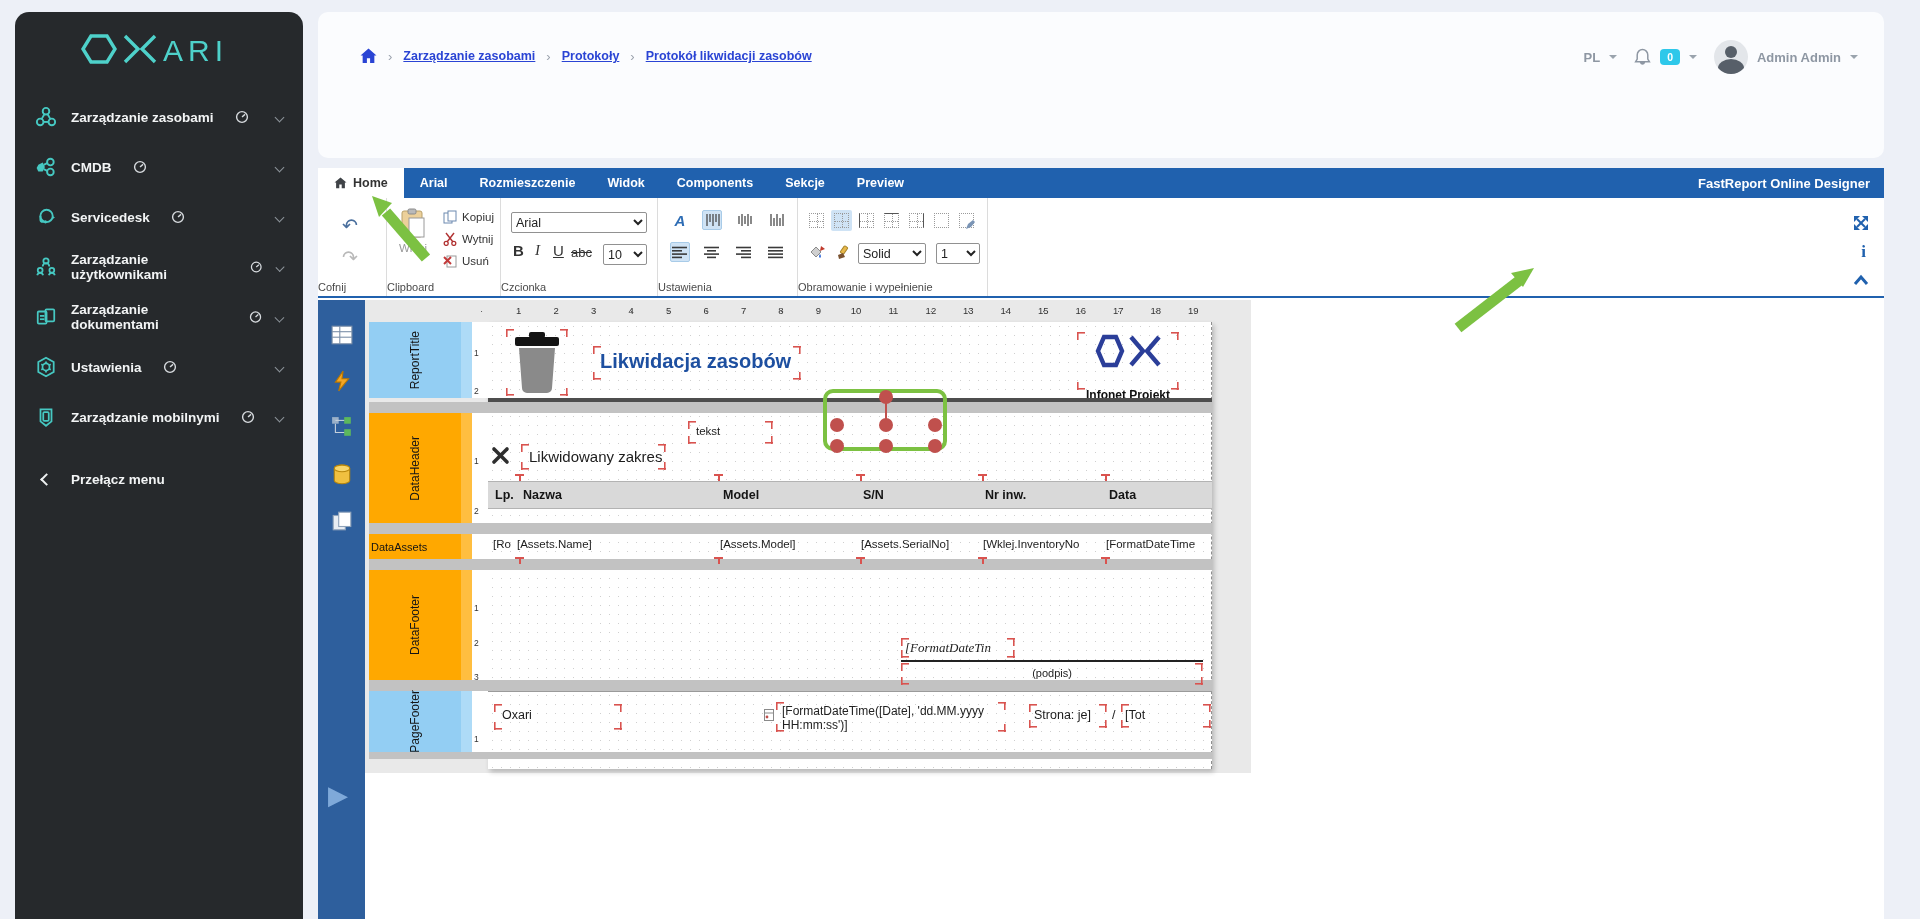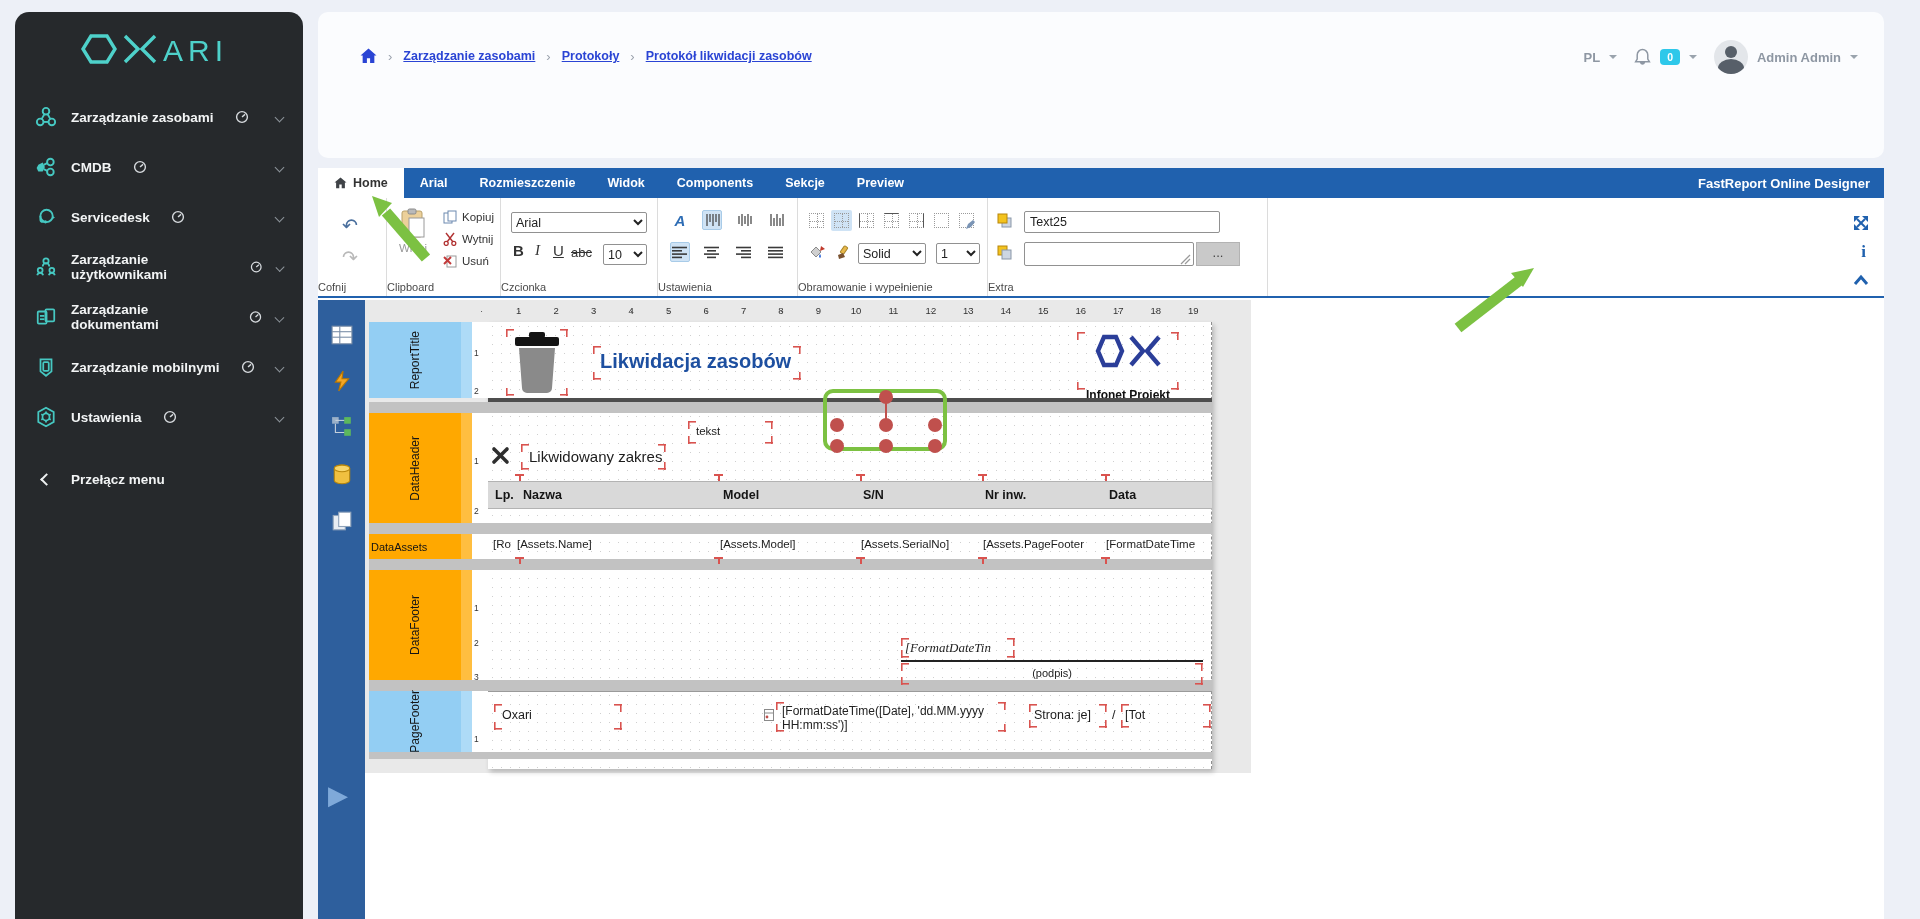--- a/index.html
+++ b/index.html
@@ -178,45 +178,45 @@
       <span>Zarządzanie dokumentami</span>
       <svg class="speedo" width="14" height="14" viewBox="0 0 14 14" fill="none" stroke="#d7dbdf" stroke-width="1.4">
           <circle cx="7" cy="7" r="5.4"></circle>
           <line x1="7" y1="7" x2="10" y2="4.4"></line>
         </svg>
       <span class="chev"></span>
     </div>
     <div class="side-item">
       <span class="side-ic">
         <svg width="22" height="22" viewBox="0 0 20 20" fill="none" stroke="#46c8c2" stroke-width="1.6">
-            <path d="M5,3 h10 v11 l-5,4 -5,-4 z"></path>
-            <rect x="7.5" y="5.5" width="5" height="8" rx="1"></rect>
-          </svg>
-      </span>
-      <span>Zarządzanie mobilnymi</span>
-      <svg class="speedo" width="14" height="14" viewBox="0 0 14 14" fill="none" stroke="#d7dbdf" stroke-width="1.4">
-          <circle cx="7" cy="7" r="5.4"></circle>
-          <line x1="7" y1="7" x2="10" y2="4.4"></line>
-        </svg>
-      <span class="chev"></span>
-    </div>
-    <div class="side-item">
-      <span class="side-ic">
-        <svg width="22" height="22" viewBox="0 0 20 20" fill="none" stroke="#46c8c2" stroke-width="1.6">
             <polygon points="10,1.5 17,5.5 17,14.5 10,18.5 3,14.5 3,5.5"></polygon>
             <circle cx="10" cy="10" r="3.2"></circle>
             <line x1="10" y1="5" x2="10" y2="6.8"></line>
             <line x1="10" y1="13.2" x2="10" y2="15"></line>
             <line x1="5.7" y1="7.5" x2="7.2" y2="8.4"></line>
             <line x1="12.8" y1="11.6" x2="14.3" y2="12.5"></line>
             <line x1="5.7" y1="12.5" x2="7.2" y2="11.6"></line>
             <line x1="12.8" y1="8.4" x2="14.3" y2="7.5"></line>
           </svg>
       </span>
       <span>Ustawienia</span>
+      <svg class="speedo" width="14" height="14" viewBox="0 0 14 14" fill="none" stroke="#d7dbdf" stroke-width="1.4">
+          <circle cx="7" cy="7" r="5.4"></circle>
+          <line x1="7" y1="7" x2="10" y2="4.4"></line>
+        </svg>
+      <span class="chev"></span>
+    </div>
+    <div class="side-item">
+      <span class="side-ic">
+        <svg width="22" height="22" viewBox="0 0 20 20" fill="none" stroke="#46c8c2" stroke-width="1.6">
+            <path d="M5,3 h10 v11 l-5,4 -5,-4 z"></path>
+            <rect x="7.5" y="5.5" width="5" height="8" rx="1"></rect>
+          </svg>
+      </span>
+      <span>Zarządzanie mobilnymi</span>
       <svg class="speedo" width="14" height="14" viewBox="0 0 14 14" fill="none" stroke="#d7dbdf" stroke-width="1.4">
           <circle cx="7" cy="7" r="5.4"></circle>
           <line x1="7" y1="7" x2="10" y2="4.4"></line>
         </svg>
       <span class="chev"></span>
     </div>
     <div class="side-item" style="margin-top:12px">
       <span class="side-ic">
           <span class="chev-left"></span>
         </span>
@@ -462,44 +462,20 @@
         <svg width="16" height="16" viewBox="0 0 16 16">
             <rect x="8" y="1" width="4" height="8" rx="1" transform="rotate(35 10 5)" fill="#e8b84a" stroke="#a8852a"></rect>
             <polygon points="4,10 9,8 11,12 5,14" fill="#7a5230"></polygon>
           </svg>
       </div>
       <select class="abs" style="left:60px;top:45px;width:68px"><option>Solid</option></select>
       <select class="abs" style="left:138px;top:45px;width:44px"><option>1</option></select>
       <div class="rlabel">Obramowanie i wypełnienie</div>
     </div>
 
-    <div class="rgroup" style="left:670px;width:280px">
-      <div class="bico abs" style="left:6px;top:12px">
-        <svg width="17" height="17" viewBox="0 0 17 17">
-            <rect x="6" y="6" width="9" height="9" fill="#cdd6e2" stroke="#8a97a8"></rect>
-            <rect x="2" y="2" width="9" height="9" fill="#f3c31e" stroke="#b8860b"></rect>
-          </svg>
-      </div>
-      <div class="bico abs" style="left:6px;top:44px">
-        <svg width="17" height="17" viewBox="0 0 17 17">
-            <rect x="2" y="2" width="9" height="9" fill="#f3c31e" stroke="#b8860b"></rect>
-            <rect x="6" y="6" width="9" height="9" fill="#cdd6e2" stroke="#8a97a8"></rect>
-          </svg>
-      </div>
-      <input class="tinput abs" style="left: 36px; top: 13px; width: 196px; height: 22px;" value="Text25">
-      <input class="tinput abs" style="left: 36px; top: 44px; width: 170px; height: 24px;" value="">
-      <svg class="abs" style="left:192px;top:56px" width="11" height="11" viewBox="0 0 11 11">
-          <g stroke="#9a9a9a" stroke-width="1.3">
-            <line x1="1" y1="10" x2="10" y2="1"></line>
-            <line x1="5" y1="10" x2="10" y2="5"></line>
-          </g>
-        </svg>
-      <div class="morebtn" style="left:208px;top:44px"><span>...</span></div>
-      <div class="rlabel">Extra</div>
-    </div>
 
     <svg class="abs" style="right:14px;top:16px" width="18" height="18" viewBox="0 0 18 18">
         <g fill="#2061ae">
           <polygon points="2,2 8,2 2,8"></polygon>
           <polygon points="16,2 16,8 10,2"></polygon>
           <polygon points="2,16 2,10 8,16"></polygon>
           <polygon points="16,16 10,16 16,10"></polygon>
         </g>
         <line x1="5" y1="5" x2="13" y2="13" stroke="#2061ae" stroke-width="2"></line>
         <line x1="13" y1="5" x2="5" y2="13" stroke="#2061ae" stroke-width="2"></line>
@@ -677,21 +653,21 @@
       <div class="tick" style="left:150px;top:174px"></div>
       <div class="tick" style="left:349px;top:174px"></div>
       <div class="tick" style="left:491px;top:174px"></div>
       <div class="tick" style="left:613px;top:174px"></div>
       <div class="tick" style="left:736px;top:174px"></div>
 
       <span class="dcell" style="left:128px;top:238px">[Ro</span>
       <span class="dcell" style="left:152px;top:238px">[Assets.Name]</span>
       <span class="dcell" style="left:355px;top:238px">[Assets.Model]</span>
       <span class="dcell" style="left:496px;top:238px">[Assets.SerialNo]</span>
-      <span class="dcell" style="left:618px;top:238px">[Assets.PageFooter</span>
+      <span class="dcell" style="left:618px;top:238px">[Wklej.InventoryNo</span>
       <span class="dcell" style="left:741px;top:238px;max-width:106px;overflow:hidden">[FormatDateTime</span>
       <div class="tick" style="left:150px;top:257px"></div>
       <div class="tick" style="left:349px;top:257px"></div>
       <div class="tick" style="left:491px;top:257px"></div>
       <div class="tick" style="left:613px;top:257px"></div>
       <div class="tick" style="left:736px;top:257px"></div>
 
       <div class="robj" style="left:536px;top:338px;width:114px;height:20px">
         <div style="font-family:'Liberation Serif',serif;font-style:italic;font-size:13px;color:#222;padding:2px 0 0 4px;white-space:nowrap">[FormatDateTin</div>
       </div>

